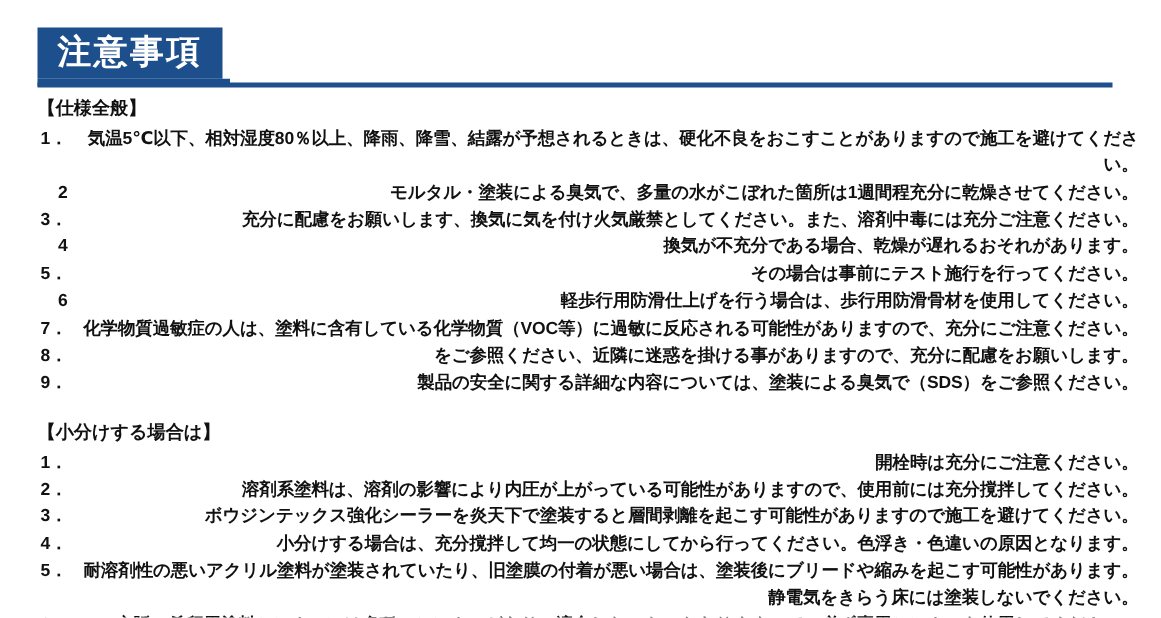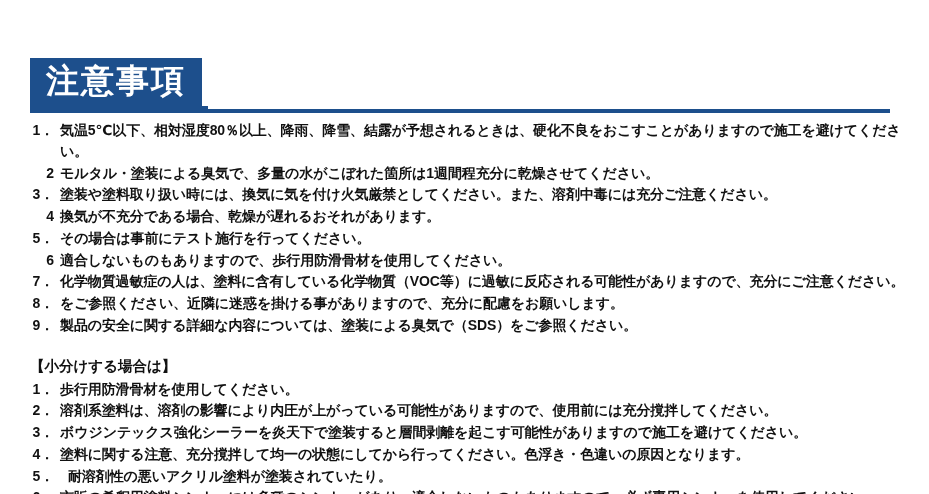--- a/index.html
+++ b/index.html
@@ -20,27 +20,26 @@
     height: 494px;
     box-sizing: border-box;
     padding: 22px 18px 10px 22px;
   }
   
   .title-banner {
     position: relative;
     display: inline-block;
     background: #1d4f8c;
     color: #ffffff;
-    font-size: 33px;
+    font-size: 27px;
     font-weight: bold;
     letter-spacing: 2px;
     padding: 5px 16px 7px 16px;
     line-height: 1.08;
     margin-left: 8px;
-    margin-top: 36px;
   }
   .title-banner::after {
     content: "";
     position: absolute;
     left: 0;
     right: -6px;
     bottom: -6px;
     height: 6px;
     background: #1d4f8c;
   }
@@ -79,62 +78,64 @@
   }
   li.item .num {
     flex: 0 0 auto;
     width: 38px;
     text-align: right;
     padding-right: 6px;
     box-sizing: border-box;
   }
   li.item .body {
     flex: 1 1 auto;
+    text-align: right;
   }
   li.item .body .cont {
     display: block;
     padding-left: 8px;
   }
   .gap {
     height: 12px;
   }
 </style>
 </head>
 <body>
 
 <div class="page">
 
   <div class="title-banner">注意事項</div>
   <div class="title-underline"></div>
 
   <div class="section">
+    <div class="section-heading">【仕様全般】</div>
     <ol class="items">
       <li class="item">
         <span class="num">1．</span>
         <span class="body">気温5℃以下、相対湿度80％以上、降雨、降雪、結露が予想されるときは、硬化不良をおこすことがありますので施工を避けてください。</span>
       </li>
       <li class="item">
         <span class="num">2</span>
         <span class="body">モルタル・塗装による臭気で、多量の水がこぼれた箇所は1週間程充分に乾燥させてください。</span>
       </li>
       <li class="item">
         <span class="num">3．</span>
-        <span class="body">塗装や塗料取り扱い時には、換気に気を付け火気厳禁としてください。また、溶剤中毒には充分ご注意ください。</span>
+        <span class="body">充分に配慮をお願いします、換気に気を付け火気厳禁としてください。また、溶剤中毒には充分ご注意ください。</span>
       </li>
       <li class="item">
         <span class="num">4</span>
         <span class="body">換気が不充分である場合、乾燥が遅れるおそれがあります。</span>
       </li>
       <li class="item">
         <span class="num">5．</span>
         <span class="body">その場合は事前にテスト施行を行ってください。</span>
       </li>
       <li class="item">
         <span class="num">6</span>
-        <span class="body">適合しないものもありますので、歩行用防滑骨材を使用してください。</span>
+        <span class="body">軽歩行用防滑仕上げを行う場合は、歩行用防滑骨材を使用してください。</span>
       </li>
       <li class="item">
         <span class="num">7．</span>
         <span class="body">化学物質過敏症の人は、塗料に含有している化学物質（VOC等）に過敏に反応される可能性がありますので、充分にご注意ください。</span>
       </li>
       <li class="item">
         <span class="num">8．</span>
         <span class="body">をご参照ください、近隣に迷惑を掛ける事がありますので、充分に配慮をお願いします。</span>
       </li>
       <li class="item">
@@ -144,38 +145,39 @@
     </ol>
   </div>
 
   <div class="gap"></div>
 
   <div class="section">
     <div class="section-heading">【小分けする場合は】</div>
     <ol class="items">
       <li class="item">
         <span class="num">1．</span>
-        <span class="body">歩行用防滑骨材を使用してください。</span>
+        <span class="body">開栓時は充分にご注意ください。</span>
       </li>
       <li class="item">
         <span class="num">2．</span>
         <span class="body">溶剤系塗料は、溶剤の影響により内圧が上がっている可能性がありますので、使用前には充分撹拌してください。</span>
       </li>
       <li class="item">
         <span class="num">3．</span>
         <span class="body">ボウジンテックス強化シーラーを炎天下で塗装すると層間剥離を起こす可能性がありますので施工を避けてください。</span>
       </li>
       <li class="item">
         <span class="num">4．</span>
-        <span class="body">塗料に関する注意、充分撹拌して均一の状態にしてから行ってください。色浮き・色違いの原因となります。</span>
+        <span class="body">小分けする場合は、充分撹拌して均一の状態にしてから行ってください。色浮き・色違いの原因となります。</span>
       </li>
       <li class="item">
         <span class="num">5．</span>
         <span class="body">
-          <span class="cont">耐溶剤性の悪いアクリル塗料が塗装されていたり。</span>
+          <span>耐溶剤性の悪いアクリル塗料が塗装されていたり、旧塗膜の付着が悪い場合は、塗装後にブリードや縮みを起こす可能性があります。</span>
+          <span class="cont">静電気をきらう床には塗装しないでください。</span>
         </span>
       </li>
       <li class="item">
         <span class="num">6．</span>
         <span class="body">市販の希釈用塗料シンナーには多種のシンナーがあり、適合しないものもありますので、必ず専用シンナーを使用してください。</span>
       </li>
 
     </ol>
   </div>
 

